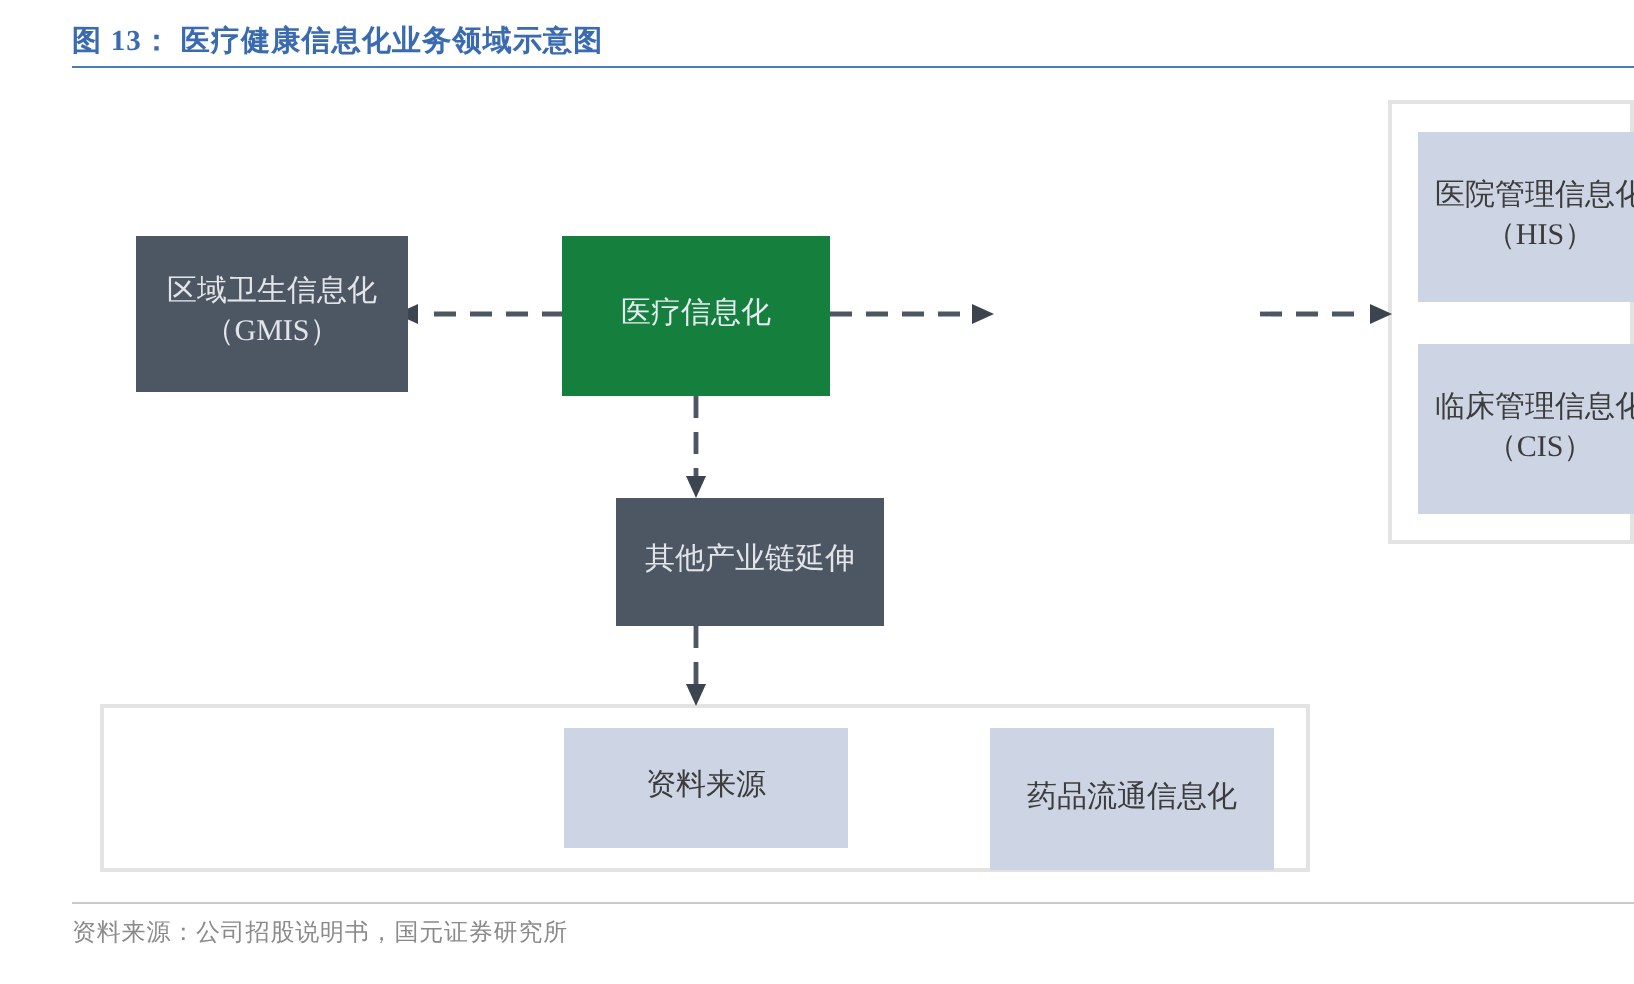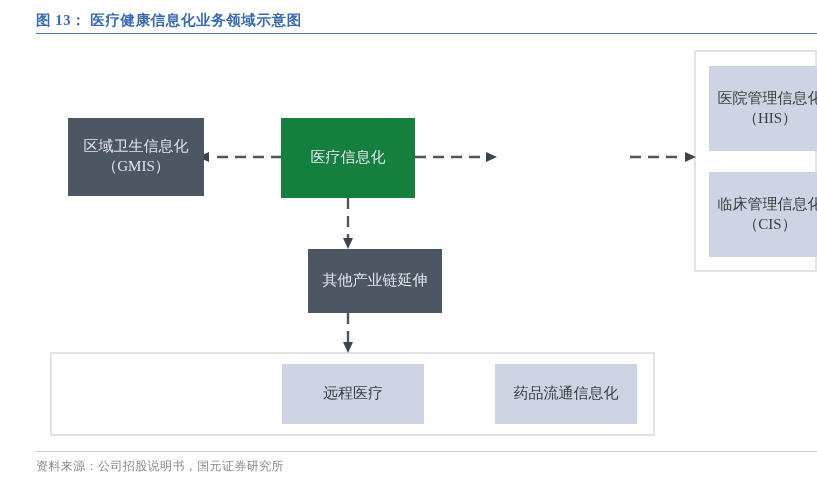--- a/index.html
+++ b/index.html
@@ -173,23 +173,23 @@
     <span class="label">临床管理信息化
 （CIS）</span>
   </div>
 
   <div class="node node-dark" style="left:281px; top:249px; width:134px; height:64px;margin-left:27px;">
     <span class="label">其他产业链延伸</span>
   </div>
 
 
   <div class="node node-light" style="left:282px; top:364px; width:142px; height:60px;">
-    <span class="label">远程医疗</span>
+    <span class="label">资料来源</span>
   </div>
 
-  <div class="node node-light" style="left:495px; top:364px; width:142px; height:60px;">
+  <div class="node node-light" style="left:495px; top:364px; width:142px; height:71px;">
     <span class="label">药品流通信息化</span>
   </div>
 
   <div class="footer-rule"></div>
   <div class="fig-source">资料来源：公司招股说明书，国元证券研究所</div>
 
 </div>
 
 </body></html>

